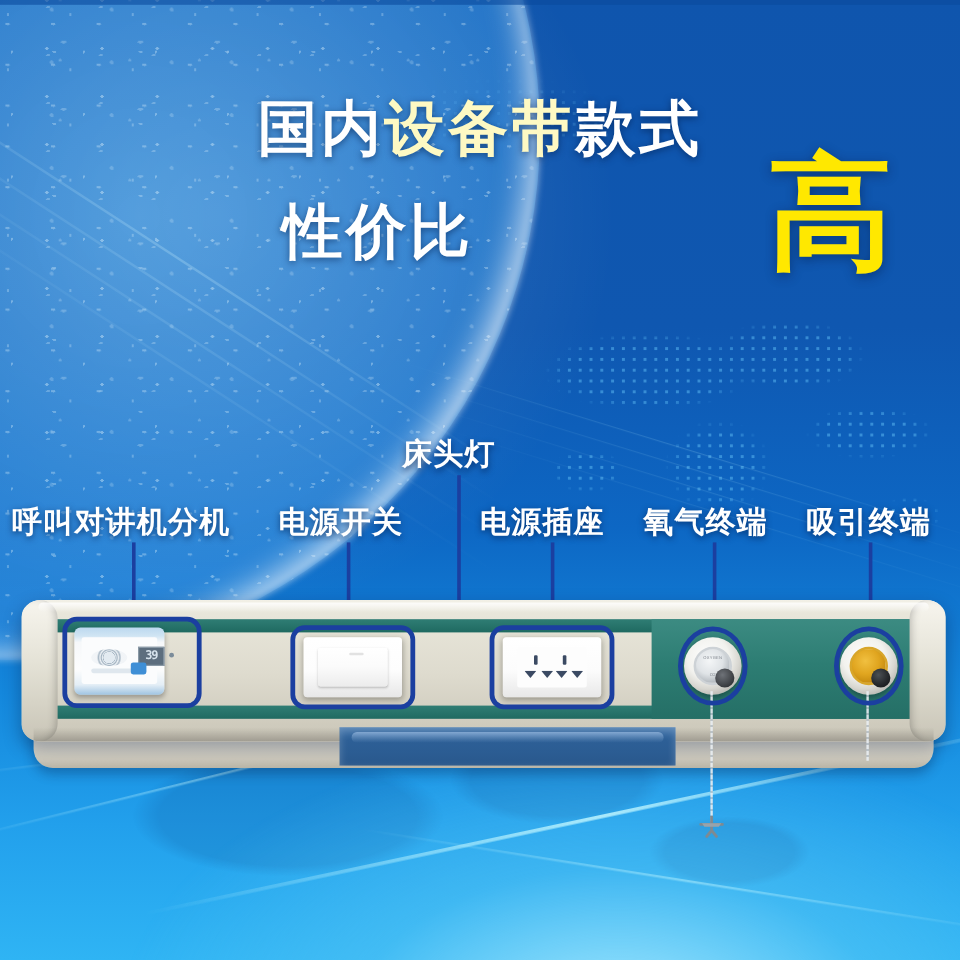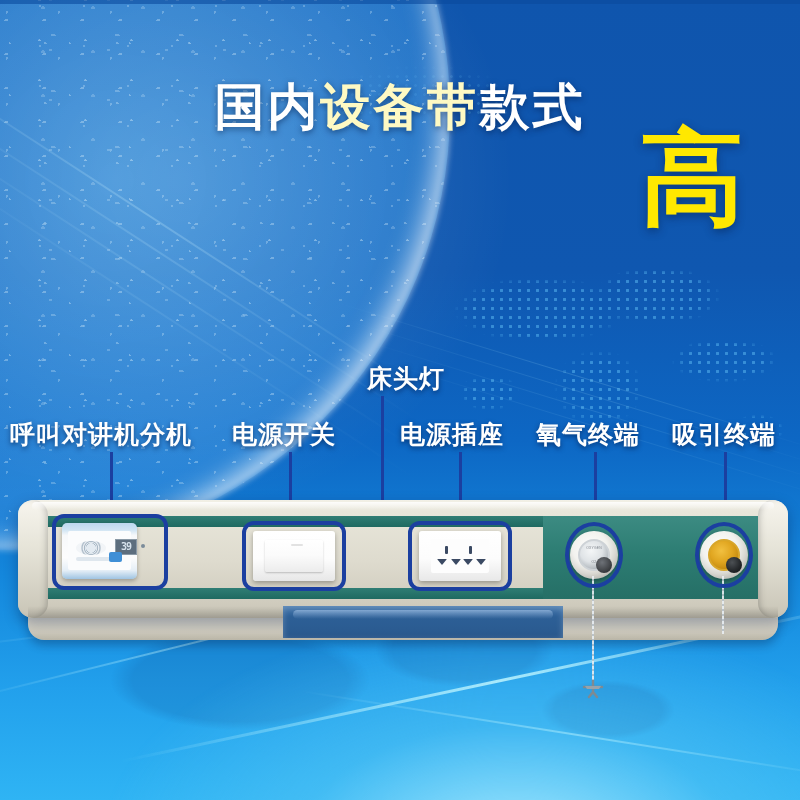--- a/index.html
+++ b/index.html
@@ -222,28 +222,29 @@
   <div class="sweep s8"></div>
   <div class="sweep s4"></div>
   <div class="sweep s1"></div>
   <div class="sweep s3"></div>
   <div class="sweep s2"></div>
   <div class="topbar"></div>
 
   <div class="headline">
     <div class="line1"><span>国内</span><span class="hl">设备带</span><span>款式</span></div>
     <div class="line2wrap">
+      <div class="line2">性价比</div>
       <div class="bigchar">高</div>
     </div>
   </div>
 
   <div class="labels">
 
     <div class="lbl" style="left:10px;top:418px;">呼叫对讲机分机</div>
-    <div class="lbl" style="left:335px;top:362px;margin-left:32px;">床头灯</div>
+    <div class="lbl" style="left:335px;top:362px;">床头灯</div>
     <div class="lbl" style="left:232px;top:418px;">电源开关</div>
     <div class="lbl" style="left:536px;top:418px;">氧气终端</div>
     <div class="lbl" style="left:400px;top:418px;">电源插座</div>
     <div class="lbl" style="left:672px;top:418px;text-align:center;">吸引终端</div>
 
     <div class="lead" style="left:110px;top:452px;height:68px;"></div>
     <div class="lead" style="left:381px;top:396px;height:210px;"></div>
     <div class="lead" style="left:289px;top:452px;height:76px;"></div>
     <div class="lead" style="left:459px;top:452px;height:76px;"></div>
     <div class="lead" style="left:594px;top:452px;height:76px;"></div>

